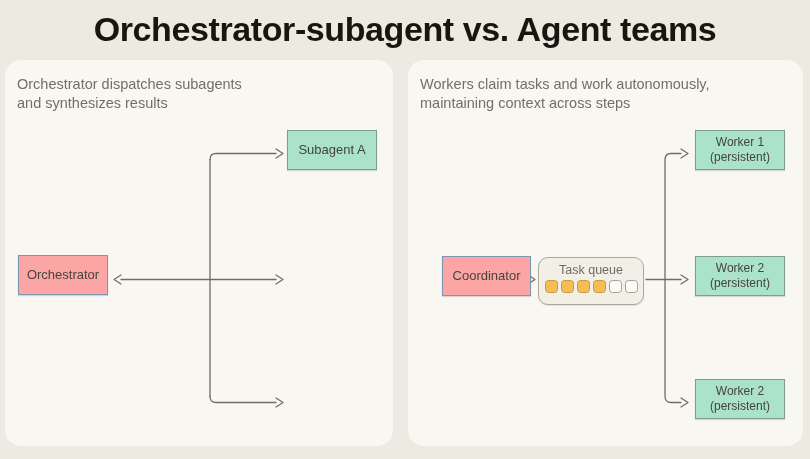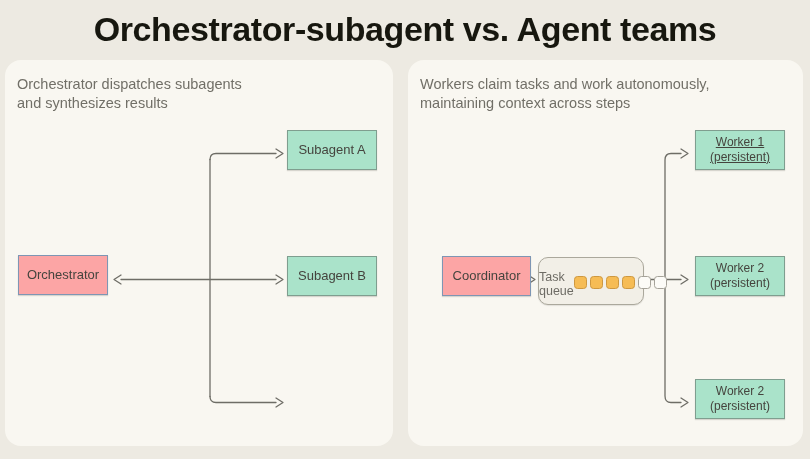--- a/index.html
+++ b/index.html
@@ -61,33 +61,33 @@
   .node.worker { font-size: 12px; }
 
   
   .n-orchestrator { left: 18px;  top: 255px; }
   .n-subagent-a   { left: 287px; top: 130px; }
   .n-subagent-b   { left: 287px; top: 256px; }
   .n-subagent-c   { left: 287px; top: 379px; }
 
   
   .n-coordinator  { left: 442px; top: 256px; width: 89px; }
-  .n-worker-1     { left: 695px; top: 130px; text-decoration: underline; }
+  .n-worker-1     { left: 695px; top: 130px; }
   .n-worker-2     { left: 695px; top: 256px; }
   .n-worker-3     { left: 695px; top: 379px; }
 
   .queue-box {
     position: absolute;
     left: 538px; top: 257px;
     width: 106px; height: 48px;
     background: #F2EFE7;
     border: 1.5px solid #ABA89C;
     border-radius: 10px;
     box-shadow: 0 1px 1px rgba(60,60,50,0.12);
-    display: flex; flex-direction: row; align-items: center;
+    display: flex; flex-direction: column; align-items: center;
   }
   .queue-label {
     margin-top: 5px;
     font-size: 12.5px;
     font-weight: 500;
     color: #6D6B64;
   }
   .queue-slots {
     margin-top: 3px;
     display: flex; gap: 3px;
@@ -145,21 +145,20 @@
 
     <path class="wire" d="M 665 279.5 V 160 Q 665 153.5 671 153.5 H 681"></path>
     <path class="wire" d="M 681 149 L 688 153.5 L 681 158"></path>
 
     <path class="wire" d="M 665 279.5 V 396 Q 665 402.5 671 402.5 H 681"></path>
     <path class="wire" d="M 681 398 L 688 402.5 L 681 407"></path>
   </svg>
 
   <div class="node blue n-orchestrator">Orchestrator</div>
   <div class="node green n-subagent-a">Subagent A</div>
-  <div class="node green n-subagent-b">Subagent B</div>
 
   <div class="node blue n-coordinator">Coordinator</div>
 
   <div class="queue-box">
     <div class="queue-label">Task queue</div>
     <div class="queue-slots">
         <span class="slot filled"></span>
         <span class="slot filled"></span>
         <span class="slot filled"></span>
         <span class="slot filled"></span>

